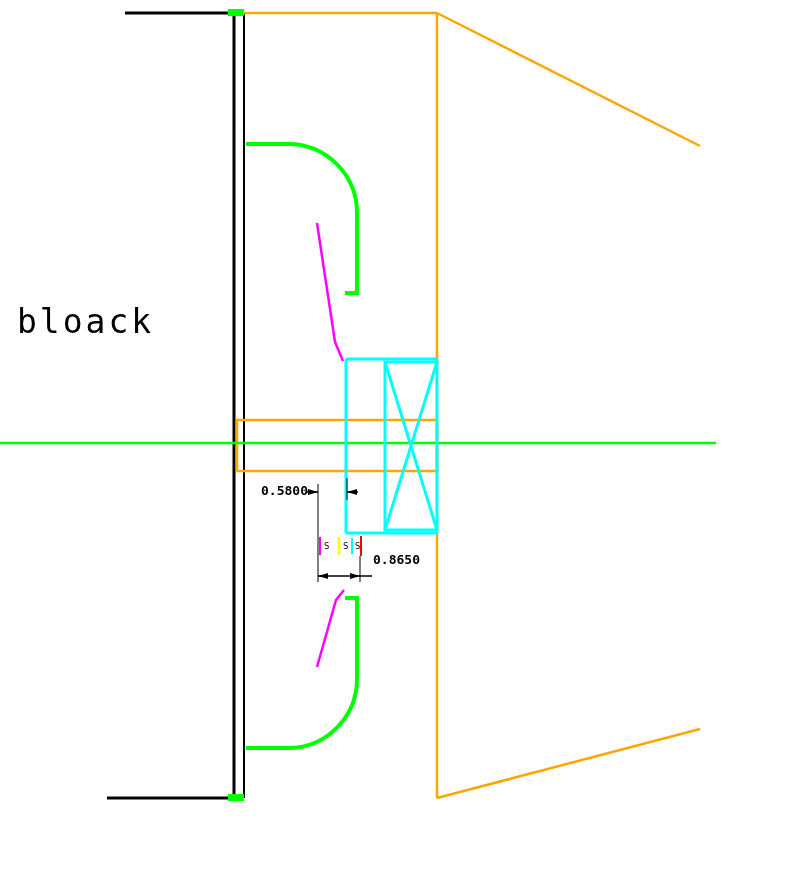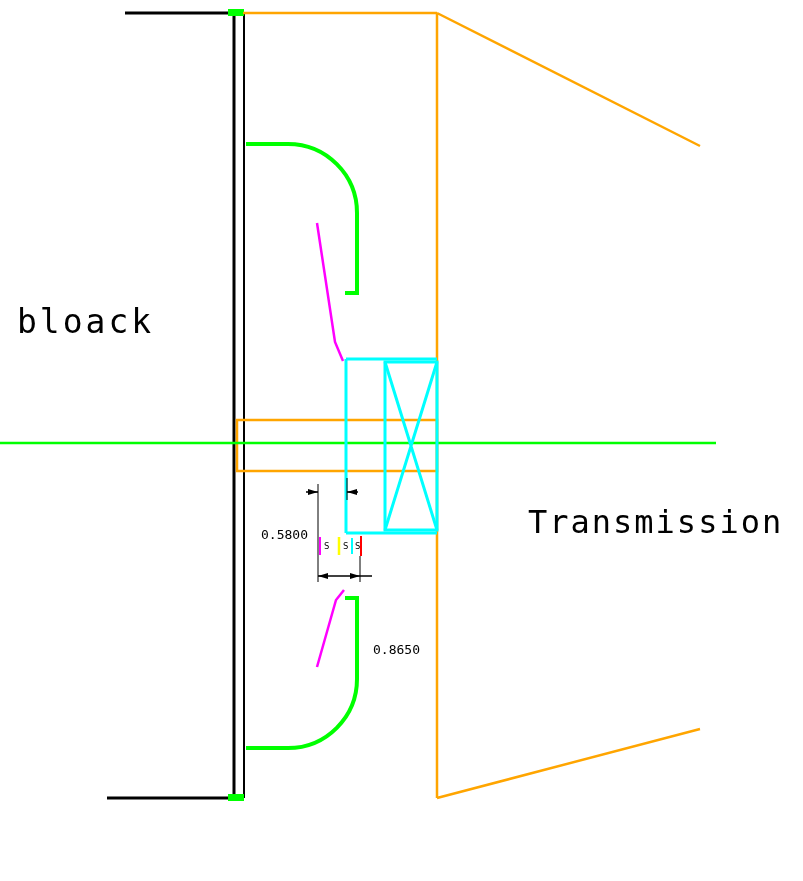--- a/index.html
+++ b/index.html
@@ -12,21 +12,21 @@
   }
   #canvas svg{position:absolute;left:0;top:0;}
   .cad-label{
     position:absolute;
     color:#000000;
     font-family:"DejaVu Sans Mono","Liberation Mono",monospace;
     white-space:pre;
   }
   .label-lg{font-size:33px;letter-spacing:3px;font-weight:400;}
   .label-md{font-size:32px;letter-spacing:2px;font-weight:400;}
-  .label-dim{font-size:13px;letter-spacing:0px;font-weight:400;margin-top:44px;}
+  .label-dim{font-size:13px;letter-spacing:0px;font-weight:700;}
   .tick-label{
     position:absolute;
     font-size:9px;
     color:#000000;
     font-family:"DejaVu Sans Mono","Liberation Mono",monospace;
   }
 </style>
 </head>
 <body>
 
@@ -71,24 +71,23 @@
     <polygon points="360,576 350,573 350,579" fill="#000000"></polygon>
 
     <path d="M320 537 V555" stroke="#ff00ff" stroke-width="2" fill="none"></path>
     <path d="M339 537 V555" stroke="#ffff00" stroke-width="2.5" fill="none"></path>
     <path d="M352 538 V554" stroke="#00ffff" stroke-width="2" fill="none"></path>
     <path d="M361 536 V556" stroke="#ff0000" stroke-width="2" fill="none"></path>
   </svg>
 
   <div class="cad-label label-lg" style="left:17px;top:302px;">bloack</div>
 
-  <div class="cad-label label-md" style="left:528px;top:503px;">Transmission</div>
 
 
   <div class="cad-label label-dim" style="left:261px;top:483px;">0.5800</div>
 
-  <div class="cad-label label-dim" style="left:373px;top:598px;">0.8650</div>
+  <div class="cad-label label-dim" style="left:373px;top:552px;">0.8650</div>
 
   <div class="tick-label" style="left:324px;top:541px;">S</div>
   <div class="tick-label" style="left:343px;top:541px;">S</div>
   <div class="tick-label" style="left:355px;top:541px;">S</div>
 
 </div>
 
 </body></html>

